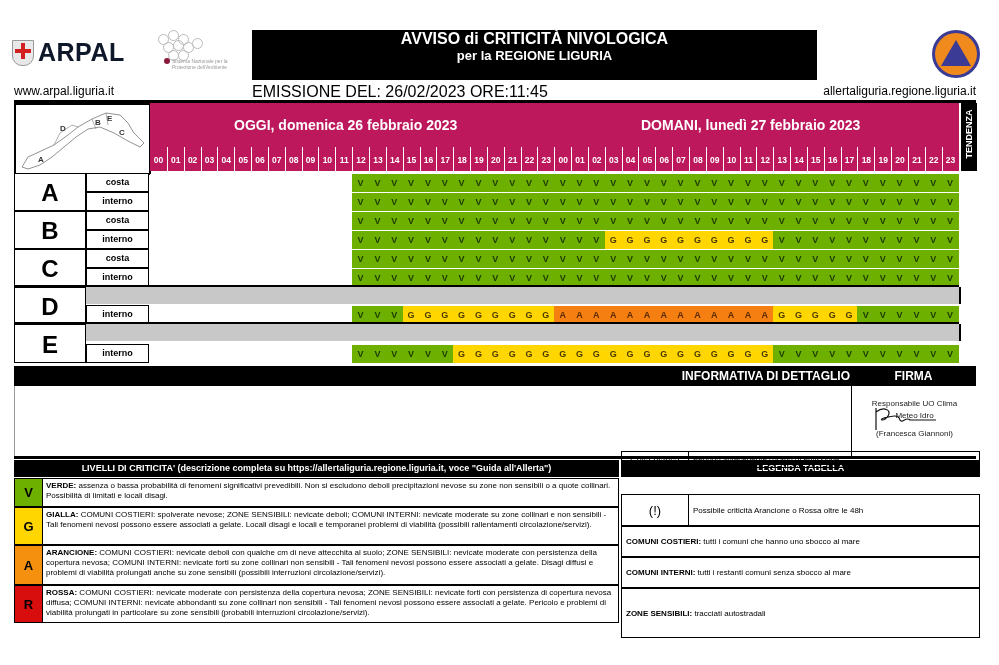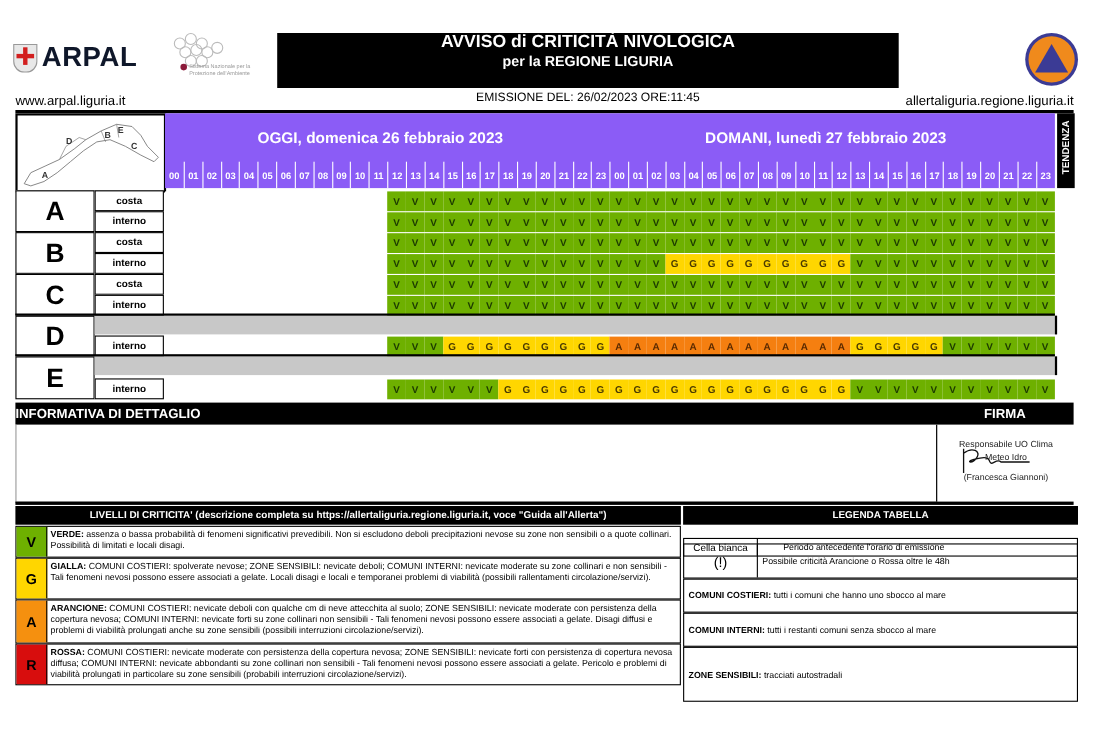--- a/index.html
+++ b/index.html
@@ -14,30 +14,30 @@
   .snpa-logo{left:150px;top:30px;width:82px;height:50px;}
   .snpa-dots{position:absolute;left:2px;top:0;width:50px;height:36px;}
   .snpa-dots span{position:absolute;width:9px;height:9px;border:1px solid #bbb;border-radius:50%;}
   .snpa-text{position:absolute;left:14px;top:28px;font-size:5px;color:#999;line-height:6px;}
   .snpa-red{position:absolute;left:14px;top:28px;width:6px;height:6px;background:#8b1a3a;border-radius:50%;}
   .arpal-url{left:14px;top:84px;font-size:12px;}
   .title-box{left:252px;top:30px;width:565px;height:50px;background:#000;color:#fff;text-align:center;}
   .title-l1{font-size:9.5px;font-weight:bold;margin-top:2px;}
   .title-l2{font-size:16px;font-weight:bold;line-height:18px;}
   .title-l3{font-size:13px;font-weight:bold;line-height:15px;}
-  .emissione{left:252px;top:83px;width:565px;text-align:center;font-size:11px;}
+  .emissione{left:252px;top:83px;width:565px;text-align:left;font-size:16px;}
   .pc-logo{left:932px;top:30px;width:48px;height:48px;border-radius:50%;background:#3b3b95;}
   .pc-ring{position:absolute;left:3px;top:3px;width:42px;height:42px;border-radius:50%;background:#f08a1c;}
   .pc-tri{position:absolute;left:9px;top:10px;width:0;height:0;border-left:15px solid transparent;border-right:15px solid transparent;border-bottom:26px solid #3b3b95;}
   .allerta-url{left:760px;top:84px;width:216px;text-align:right;font-size:12px;}
   .hr-top{left:14px;top:100px;width:962px;height:3px;background:#000;}
 
   
   .map-box{left:14px;top:103px;width:133px;height:68px;border:2px solid #000;background:#fff;}
-  .head-black{left:150px;top:103px;width:809px;height:68px;background:#8b5cf6;}
+  .head-black{left:150px;top:103px;width:809px;height:68px;background:#be185d;}
   .day-title{position:absolute;top:14px;color:#fff;font-size:14px;font-weight:bold;}
   .hours-row{position:absolute;left:0;top:44px;height:24px;display:flex;}
   .hr-cell{width:16.85px;height:24px;color:#fff;font-size:8.5px;font-weight:bold;text-align:center;line-height:26px;border-left:1px solid #fff;box-sizing:border-box;}
   .hr-cell:first-child{border-left:none;}
   .tend{left:961px;top:103px;width:16px;height:68px;background:#000;}
   .tend span{position:absolute;left:-26px;top:26px;width:68px;transform:rotate(-90deg);color:#fff;font-size:9px;font-weight:bold;text-align:center;}
 
   .zone-letter{position:absolute;left:14px;width:72px;border:1px solid #000;box-sizing:border-box;text-align:center;font-size:24px;font-weight:bold;background:#fff;}
   .sub-label{position:absolute;left:86px;width:63px;height:19px;border:1px solid #000;box-sizing:border-box;font-size:9px;font-weight:bold;text-align:center;line-height:17px;background:#fff;}
   .cells-row{position:absolute;left:150px;height:18px;display:flex;}
@@ -588,21 +588,21 @@
       <div class="c V">V</div>
       <div class="c V">V</div>
       <div class="c V">V</div>
       <div class="c V">V</div>
       <div class="c V">V</div>
       <div class="c V">V</div>
     </div>
   </div>
 
 <div class="abs info-head">
-  <span style="position:absolute;left:0;width:836px;text-align:left;line-height:20px;">INFORMATIVA DI DETTAGLIO</span>
+  <span style="position:absolute;left:0;width:836px;text-align:right;line-height:20px;">INFORMATIVA DI DETTAGLIO</span>
   <span style="position:absolute;left:837px;width:125px;text-align:center;line-height:20px;">FIRMA</span>
 </div>
 <div class="abs info-body"></div>
 <div class="abs firma-body">
   <div class="firma-txt">
     <div>Responsabile UO Clima</div>
     <div>Meteo Idro</div>
     <div style="margin-top:6px">(Francesca Giannoni)</div>
   </div>
   <svg class="sig" viewBox="0 0 70 28">
@@ -626,21 +626,21 @@
       <div class="lev-txt"><b>ARANCIONE:</b><span> COMUNI COSTIERI: nevicate deboli con qualche cm di neve attecchita al suolo; ZONE SENSIBILI: nevicate moderate con persistenza della copertura nevosa; COMUNI INTERNI: nevicate forti su zone collinari non sensibili - Tali fenomeni nevosi possono essere associati a gelate. Disagi diffusi e problemi di viabilità prolungati anche su zone sensibili (possibili interruzioni circolazione/servizi).</span></div>
     </div>
     <div class="lev-row" style="top: 585px; height: 38px;">
       <div class="lev-badge" style="background: rgb(216, 13, 13);">R</div>
       <div class="lev-txt"><b>ROSSA:</b><span>  COMUNI COSTIERI: nevicate moderate con persistenza della copertura nevosa; ZONE SENSIBILI: nevicate forti con persistenza di copertura nevosa diffusa; COMUNI INTERNI: nevicate abbondanti su zone collinari non sensibili - Tali fenomeni nevosi possono essere associati a gelate. Pericolo e problemi di viabilità prolungati in particolare su zone sensibili (probabili interruzioni circolazione/servizi).</span></div>
     </div>
   </div>
 
 <div class="abs leg-head">LEGENDA TABELLA</div>
 <div id="legend-body">
-    <div class="leg-row" style="top: 489px; height: 17px; gap: 19px;">
+    <div class="leg-row" style="top: 451px; height: 17px;">
       <div class="leg-k">Cella bianca</div>
       <div class="leg-v">Periodo antecedente l'orario di emissione</div>
     </div>
     <div class="leg-row" style="top: 494px; height: 32px;">
       <div class="leg-k" style="font-size: 13px;">(!)</div>
       <div class="leg-v">Possibile criticità Arancione o Rossa oltre le 48h</div>
     </div>
     <div class="leg-row" style="top: 526px; height: 31px;">
       <div class="leg-v"><b>COMUNI COSTIERI:</b><span> tutti i comuni che hanno uno sbocco al mare</span></div>
     </div>

